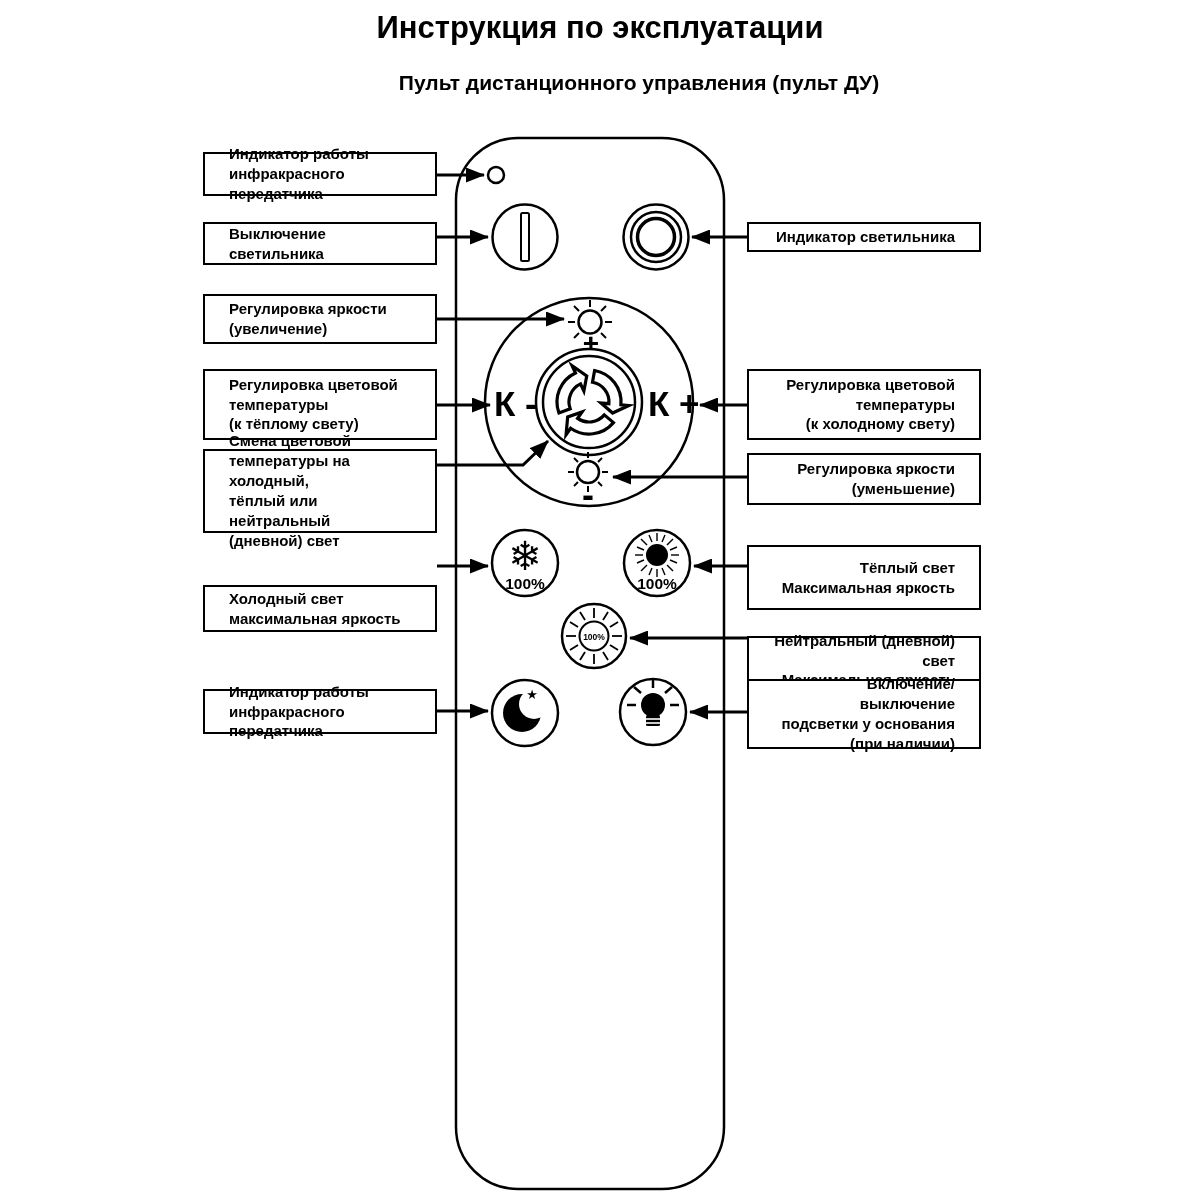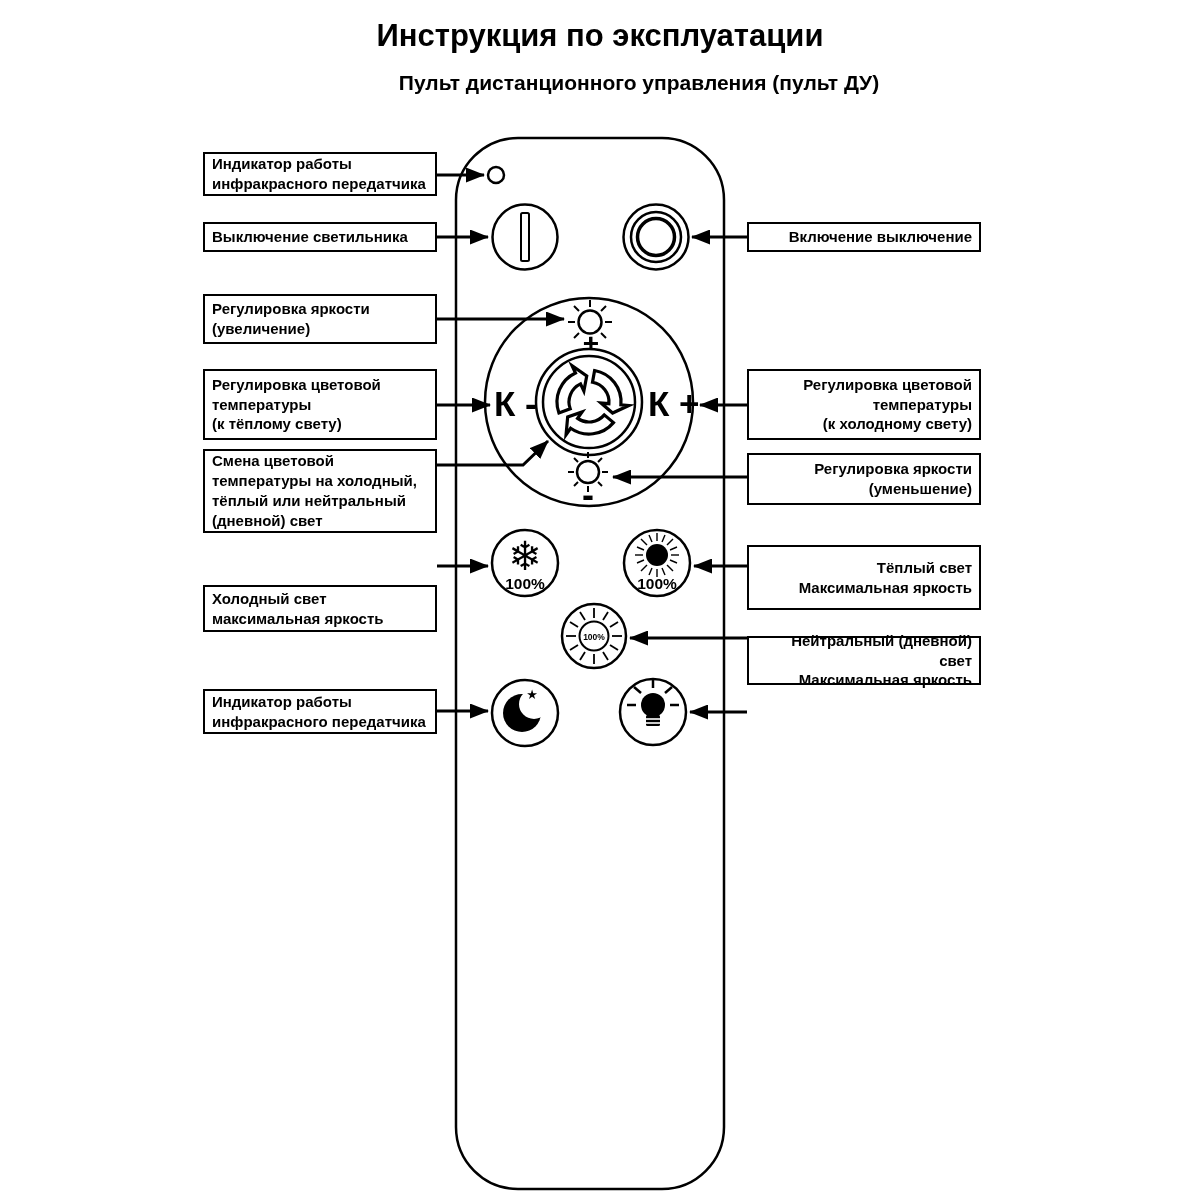--- a/index.html
+++ b/index.html
@@ -1,28 +1,28 @@
 <!DOCTYPE html>
 <html><head>
 <meta charset="utf-8">
 <style>
   html,body{margin:0;padding:0;background:#fff;}
   .page{position:relative;width:1200px;height:1200px;background:#fff;overflow:hidden;
         font-family:"Liberation Sans","DejaVu Sans",sans-serif;color:#000;}
   .title{position:absolute;top:10px;left:0;width:1200px;text-align:center;
-         font-size:31px;font-weight:bold;margin-top:8px;}
+         font-size:31px;font-weight:bold;}
   .subtitle{position:absolute;top:71px;left:0;width:1200px;text-align:center;
             font-size:21px;font-weight:bold;margin-left:39px;}
   .callout{position:absolute;box-sizing:border-box;border:2.5px solid #000;background:#fff;
            display:flex;align-items:center;white-space:pre-line;
-           font-size:15px;font-weight:bold;line-height:1.33;padding:2px 7px;}
+           font-size:15px;font-weight:bold;line-height:1.33;padding:2px 24px;}
   .callout.left{left:203px;width:234px;text-align:left;justify-content:flex-start;}
   .callout.right{left:747px;width:234px;text-align:right;justify-content:flex-end;}
   .c-l0{top:152px;height:44px;}
-  .c-l1{top:222px;height:30px;}
+  .c-l1{top:222px;height:43px;}
   .c-l2{top:294px;height:50px;}
   .c-l3{top:369px;height:71px;}
   .c-l4{top:449px;height:84px;}
   .c-l5{top:545px;height:47px;margin-top:40px;}
   .c-l6{top:689px;height:45px;}
   .c-r0{top:222px;height:30px;}
   .c-r1{top:369px;height:71px;}
   .c-r2{top:453px;height:52px;}
   .c-r3{top:545px;height:65px;}
   .c-r4{top:636px;height:49px;}
@@ -49,30 +49,33 @@
 (к тёплому свету)</div>
   <div class="callout left c-l4">Смена цветовой
 температуры на холодный,
 тёплый или нейтральный
 (дневной) свет</div>
   <div class="callout left c-l5">Холодный свет
 максимальная яркость</div>
   <div class="callout left c-l6">Индикатор работы
 инфракрасного передатчика</div>
 
-  <div class="callout right c-r0">Включение выключение</div>
+  <div class="callout right c-r0">Индикатор светильника</div>
   <div class="callout right c-r1">Регулировка цветовой
 температуры
 (к холодному свету)</div>
   <div class="callout right c-r2">Регулировка яркости
 (уменьшение)</div>
   <div class="callout right c-r3">Тёплый свет
 Максимальная яркость</div>
   <div class="callout right c-r4">Нейтральный (дневной) свет
 Максимальная яркость</div>
+  <div class="callout right c-r5">Включение/выключение
+подсветки у основания
+(при наличии)</div>
 
   <svg width="1200" height="1200" viewBox="0 0 1200 1200">
     <defs>
       <marker id="arr" markerUnits="userSpaceOnUse" markerWidth="19" markerHeight="15" refX="18" refY="7.5" orient="auto">
         <path d="M0,0 L19,7.5 L0,15 Z" fill="#000"></path>
       </marker>
     </defs>
 
     <rect x="456" y="138" width="268" height="1051" rx="62" fill="#fff" stroke="#000" stroke-width="2.5"></rect>
 

